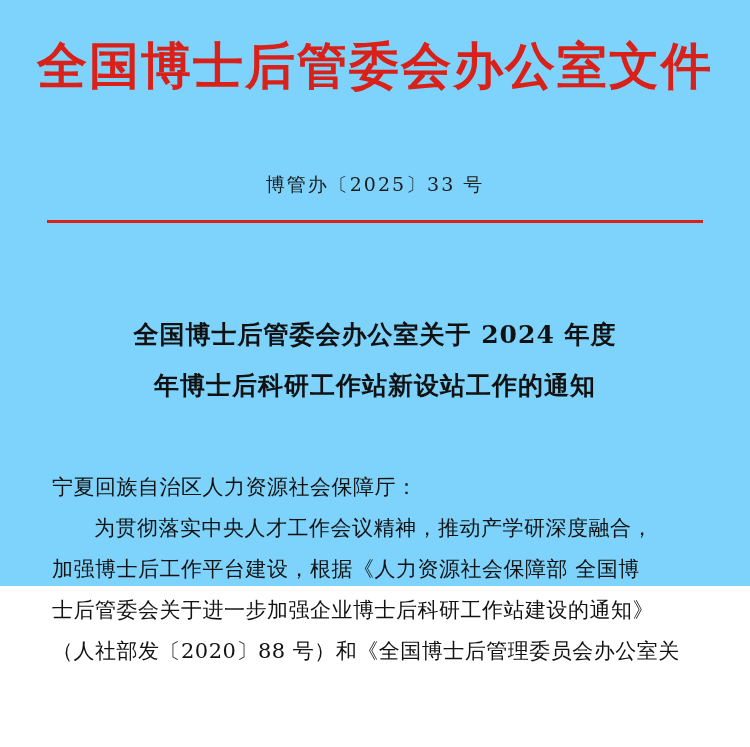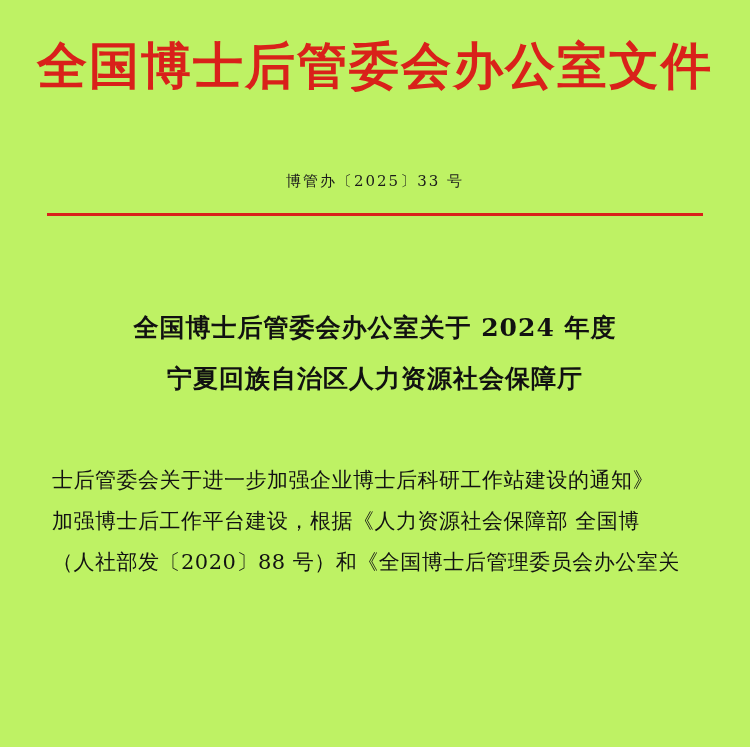--- a/index.html
+++ b/index.html
@@ -9,42 +9,42 @@
   body {
     width: 750px;
     height: 747px;
     background: #ffffff;
     font-family: "DejaVu Serif", "Liberation Serif", serif;
     overflow: hidden;
   }
   .page {
     position: relative;
     width: 750px;
-    height: 747px;
-    background: #bef264;
+    height: 586px;
+    background: #7dd3fc;
     box-sizing: border-box;
   }
   .doc-header {
     padding-top: 38px;
     text-align: center;
   }
   .doc-title-red {
     color: #d9211a;
     font-family: "DejaVu Serif", "Liberation Serif", serif;
     font-weight: bold;
     font-size: 50px;
     letter-spacing: 2px;
     line-height: 1.12;
     white-space: nowrap;
     text-align: center;
   }
   .doc-number {
     margin-top: 78px;
     text-align: center;
-    font-size: 15px;
+    font-size: 19px;
     color: #1b1b1b;
     letter-spacing: 2px;
     font-family: "DejaVu Serif", "Liberation Serif", serif;
   }
   .red-rule {
     margin: 22px auto 0 auto;
     width: 656px;
     height: 2.5px;
     background: #d9211a;
   }
@@ -87,22 +87,24 @@
   <div class="doc-header">
     <div class="doc-title-red">全国博士后管委会办公室文件</div>
   </div>
 
   <div class="doc-number">博管办〔2025〕33 号</div>
 
   <div class="red-rule"></div>
 
   <div class="subject">
     <span class="line">全国博士后管委会办公室关于 2024 年度</span>
-    <span class="line">宁夏回族自治区人力资源社会保障厅</span>
+    <span class="line">年博士后科研工作站新设站工作的通知</span>
   </div>
 
   <div class="body-block">
+    <p>宁夏回族自治区人力资源社会保障厅：</p>
+    <p class="indent">为贯彻落实中央人才工作会议精神，推动产学研深度融合，</p>
+    <p>加强博士后工作平台建设，根据《人力资源社会保障部  全国博</p>
     <p>士后管委会关于进一步加强企业博士后科研工作站建设的通知》</p>
-    <p>加强博士后工作平台建设，根据《人力资源社会保障部  全国博</p>
     <p>（人社部发〔2020〕88 号）和《全国博士后管理委员会办公室关</p>
   </div>
 
 </div>
 
 </body></html>

